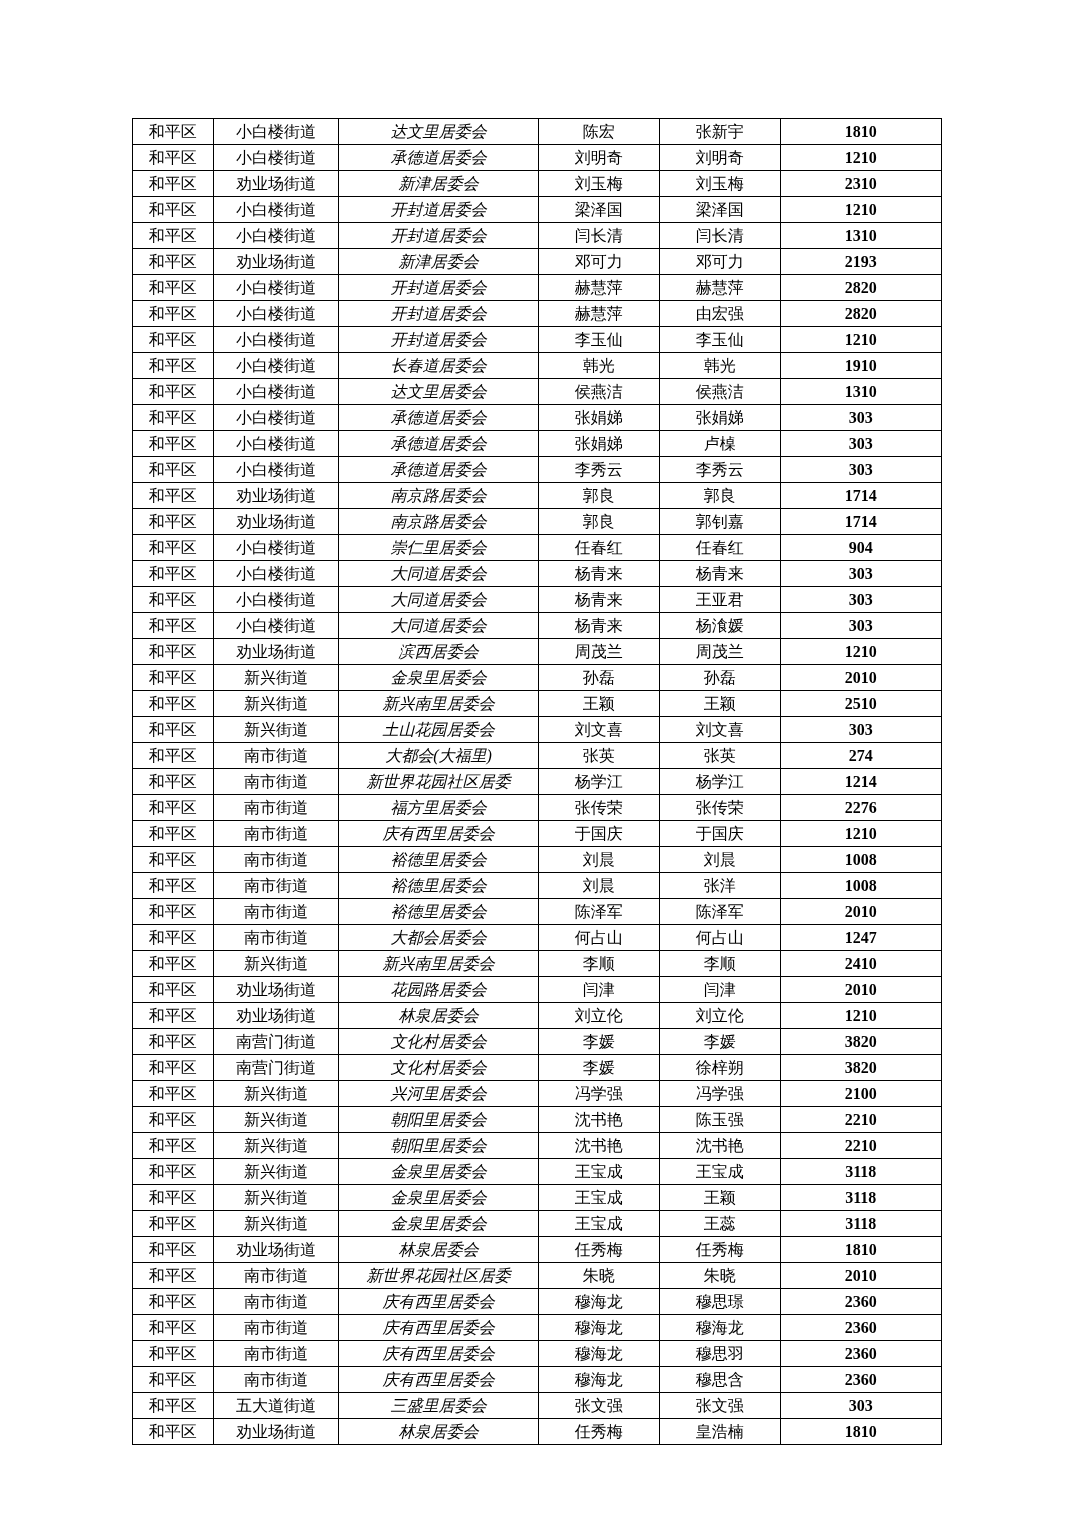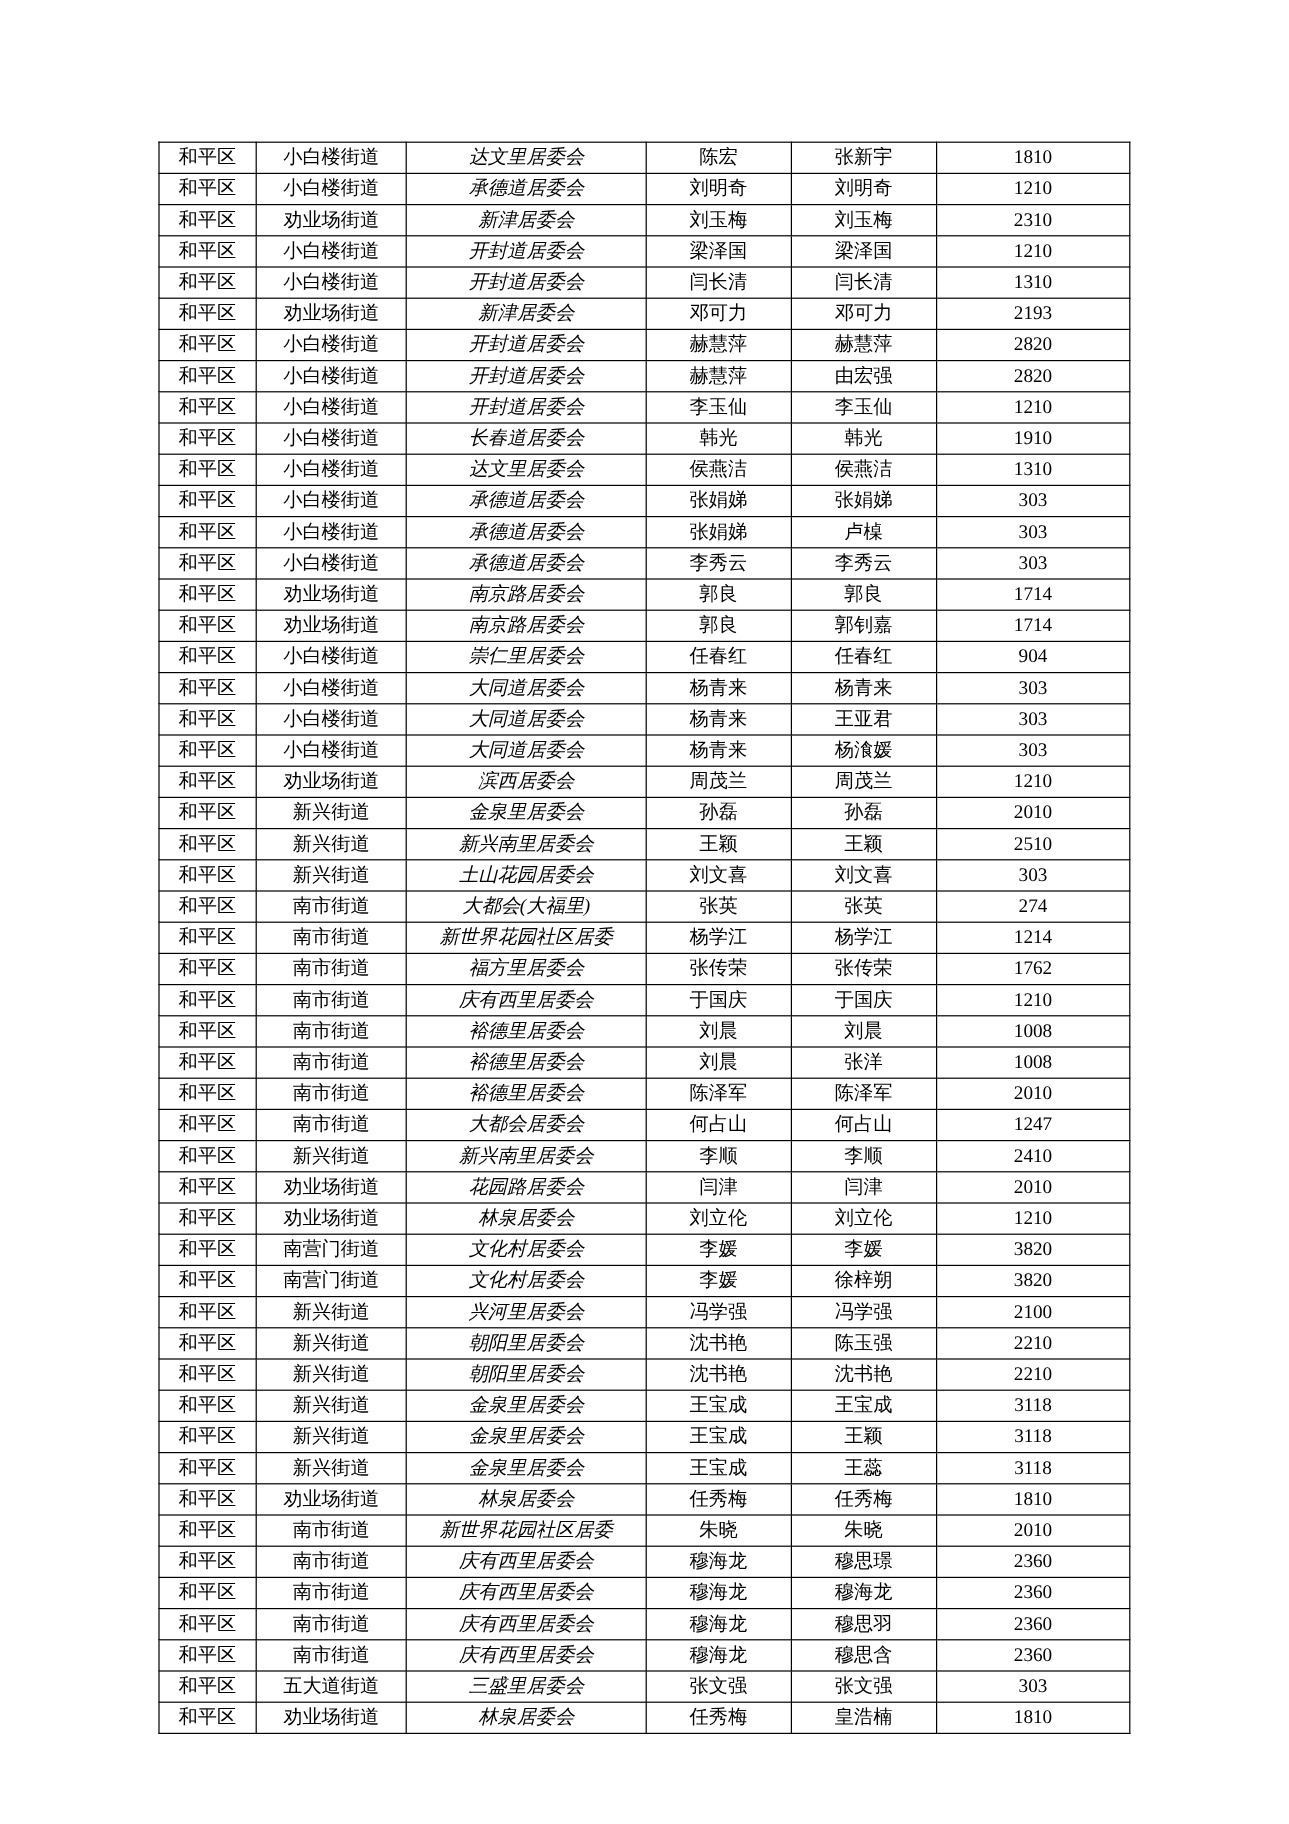--- a/index.html
+++ b/index.html
@@ -44,21 +44,21 @@
   col.c2 { width: 168px; }
   col.c3 { width: 102px; }
   col.c4 { width: 102px; }
   col.c5 { width: 136px; }
 
   td.cell-district { letter-spacing: 0px; }
   td.cell-street   { letter-spacing: 0px; margin-left: 32px; }
   td.cell-committee{ letter-spacing: 0px; font-style: italic; }
   td.cell-name     { letter-spacing: 0px; }
   td.cell-person   { letter-spacing: 0px; margin-top: 32px; }
-  td.cell-amount   { letter-spacing: 0px; }
+  td.cell-amount   { letter-spacing: 0px; font-weight: bold; }
   .tight { font-size: 15px; }
 </style>
 </head>
 <body>
 
 <div class="page">
   <table class="data-table">
     <colgroup>
       <col class="c0">
         <col class="c1">
@@ -275,21 +275,21 @@
           <td class="cell-name">杨学江</td>
           <td class="cell-person">杨学江</td>
           <td class="cell-amount">1214</td>
         </tr>
         <tr>
           <td class="cell-district">和平区</td>
           <td class="cell-street">南市街道</td>
           <td class="cell-committee">福方里居委会</td>
           <td class="cell-name">张传荣</td>
           <td class="cell-person">张传荣</td>
-          <td class="cell-amount">1762</td>
+          <td class="cell-amount">2276</td>
         </tr>
         <tr>
           <td class="cell-district">和平区</td>
           <td class="cell-street">南市街道</td>
           <td class="cell-committee">庆有西里居委会</td>
           <td class="cell-name">于国庆</td>
           <td class="cell-person">于国庆</td>
           <td class="cell-amount">1210</td>
         </tr>
         <tr>

